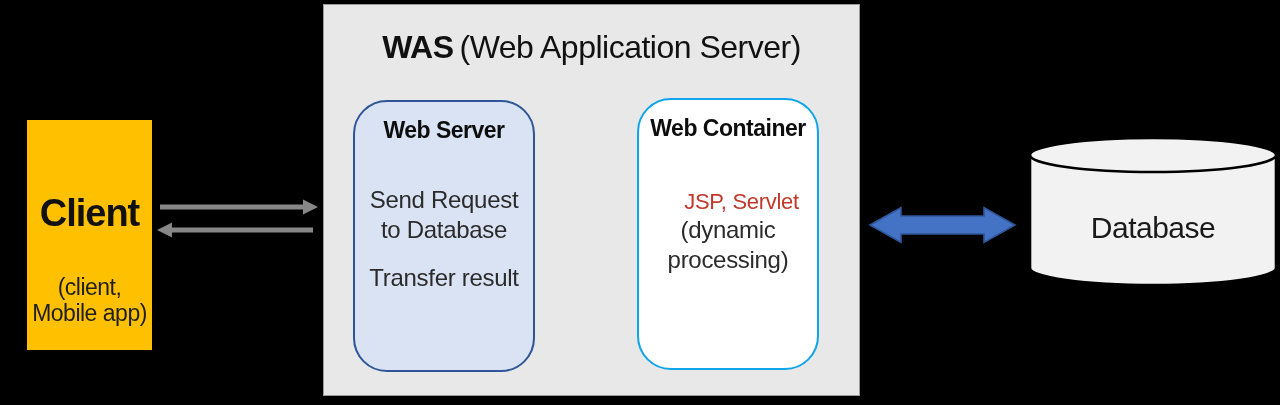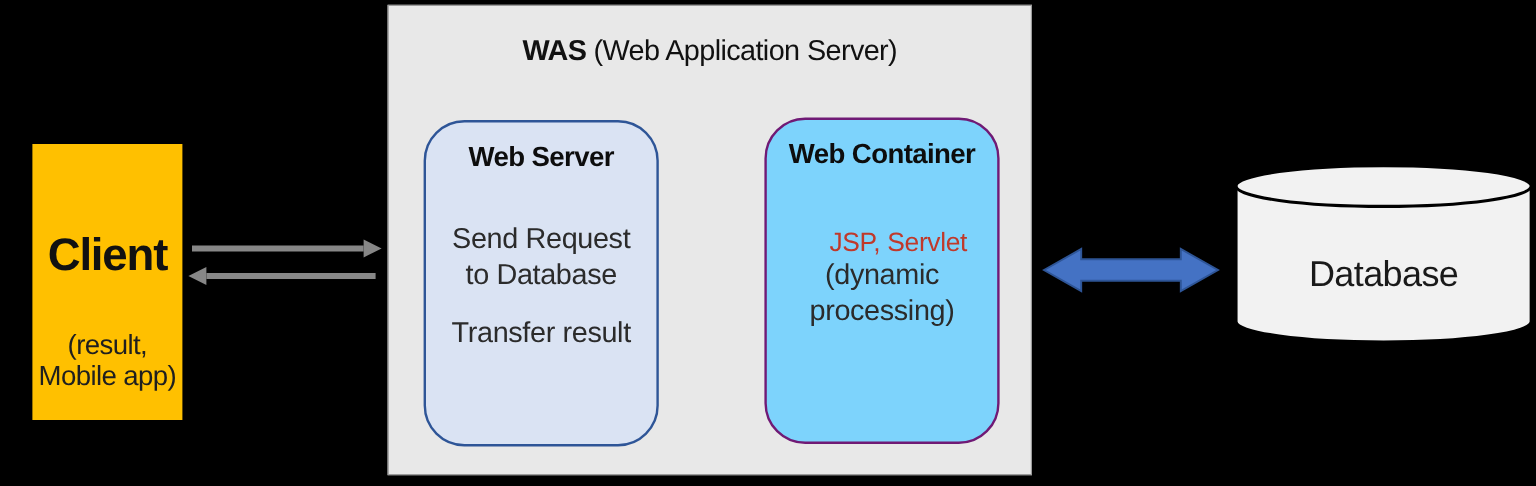--- a/index.html
+++ b/index.html
@@ -30,37 +30,37 @@
     letter-spacing:-0.5px;
   }
 
   
   .was-panel{
     position:absolute;left:323px;top:4px;width:537px;height:392px;
     background:#e8e8e8;border:1px solid #9b9b9b;box-sizing:border-box;
   }
   .was-title{
     position:absolute;left:0;top:24px;width:100%;
-    text-align:center;font-size:24px;color:#111;
+    text-align:center;font-size:32px;color:#111;
     letter-spacing:-0.5px;
   }
   .was-title .b{font-weight:bold;margin-right:6px;}
 
   
   .node{
-    position:absolute;width:196px;height:272px;box-sizing:border-box;
+    position:absolute;width:182px;height:272px;box-sizing:border-box;
     border-radius:34px;text-align:center;
   }
   .web-server{
     left:29px;top:95px;
     background:#dae3f3;border:2px solid #2e5597;
   }
   .web-container{
     left:313px;top:93px;
-    background:#7dd3fc;border:2px solid #701a75;
+    background:#ffffff;border:2px solid #0ea5e9;
   }
   .node-title{
     margin-top:15px;font-size:23px;font-weight:bold;color:#0d0d0d;
     letter-spacing:-0.5px;
   }
   .para{font-size:24px;color:#2b2b2b;line-height:1.26;letter-spacing:-0.3px;}
   .ws-p1{margin-top:41px;}
   .ws-p2{margin-top:18px;}
   .wc-tech{margin-top:47px;font-size:22px;color:#c0392b;letter-spacing:-0.3px;padding-left:27px;}
   .wc-note{}
@@ -100,21 +100,21 @@
     <g>
       <path d="M1030,155 L1030,268 A123,17 0 0 0 1276,268 L1276,155" stroke-width="2.6" stroke-linejoin="round" stroke="#000" fill="#f2f2f2"></path>
       <ellipse cx="1153" cy="155" rx="123" ry="17" stroke-width="2.6" stroke="#000" fill="#f2f2f2"></ellipse>
       <text x="1153" y="238" text-anchor="middle" font-size="30" fill="#1a1a1a" letter-spacing="-0.5">Database</text>
     </g>
   </svg>
 
   <div class="client-box">
     <div class="client-title">Client</div>
     <div class="client-sub">
-      <div>(result,</div>
+      <div>(client,</div>
       <div>Mobile app)</div>
     </div>
   </div>
 
   <div class="was-panel">
     <div class="was-title">
       <span class="b">WAS</span><span>(Web Application Server)</span>
     </div>
 
     <div class="node web-server">

